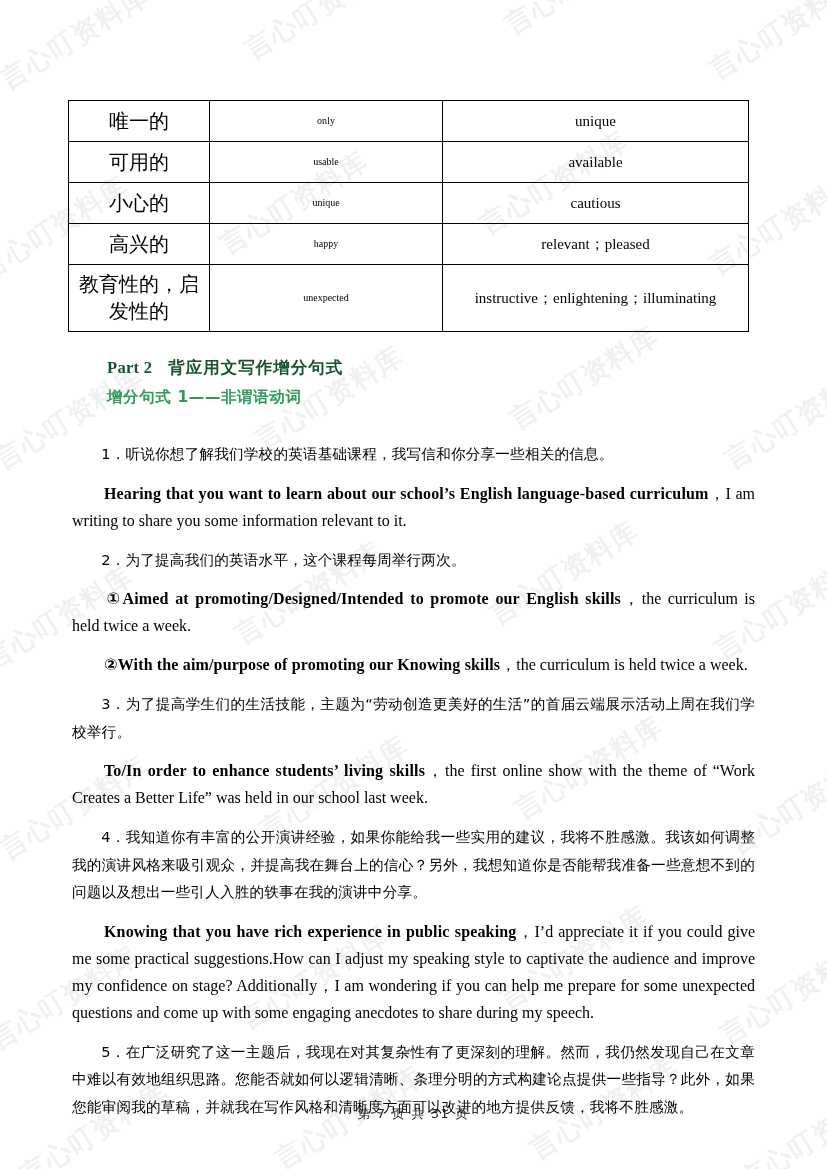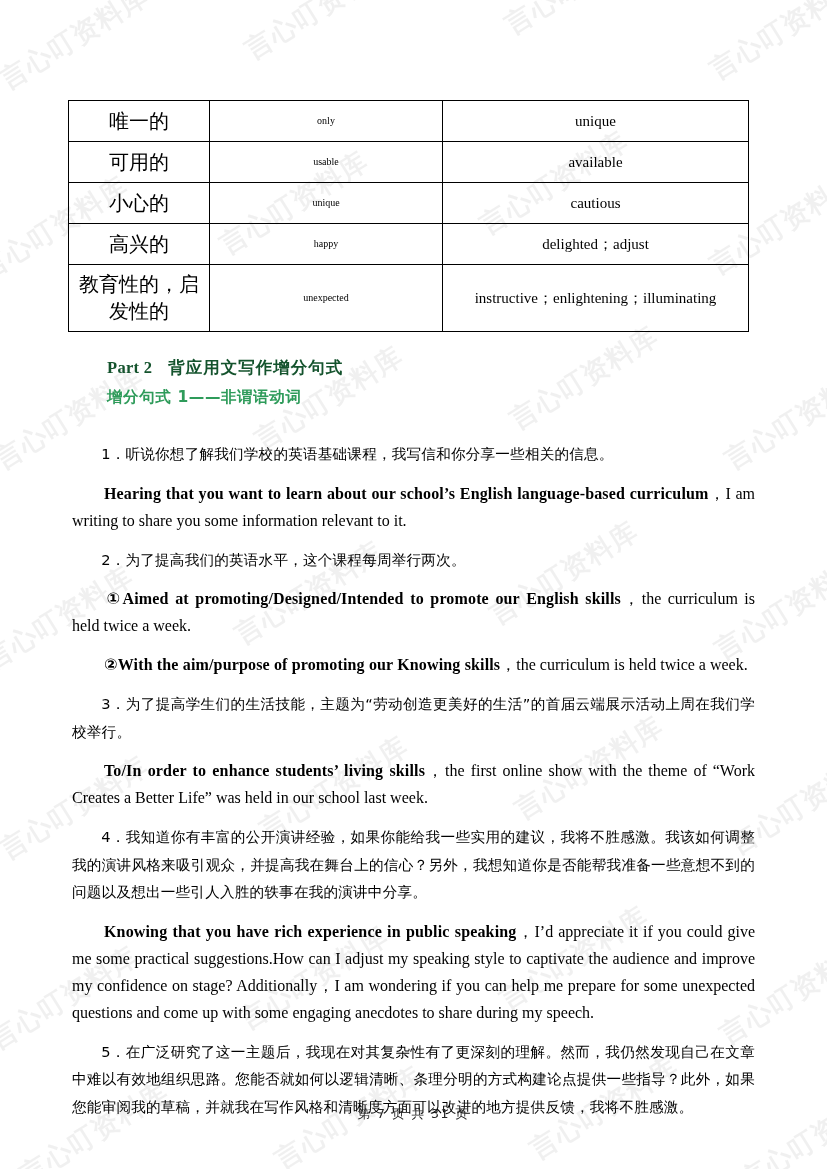--- a/index.html
+++ b/index.html
@@ -207,21 +207,21 @@
           <td class="c-adv">available</td>
         </tr>
         <tr class="r-norm">
           <td class="c-zh">小心的</td>
           <td class="c-basic">unique</td>
           <td class="c-adv">cautious</td>
         </tr>
         <tr class="r-norm">
           <td class="c-zh">高兴的</td>
           <td class="c-basic">happy</td>
-          <td class="c-adv">delighted；adjust</td>
+          <td class="c-adv">relevant；pleased</td>
         </tr>
         <tr class="r-tall">
           <td class="c-zh">教育性的，启发性的</td>
           <td class="c-basic">unexpected</td>
           <td class="c-adv">instructive；enlightening；illuminating</td>
         </tr>
       </tbody>
     </table>
 
     <div class="part-heading"><span>Part 2</span><span class="zh">背应用文写作增分句式</span></div>

